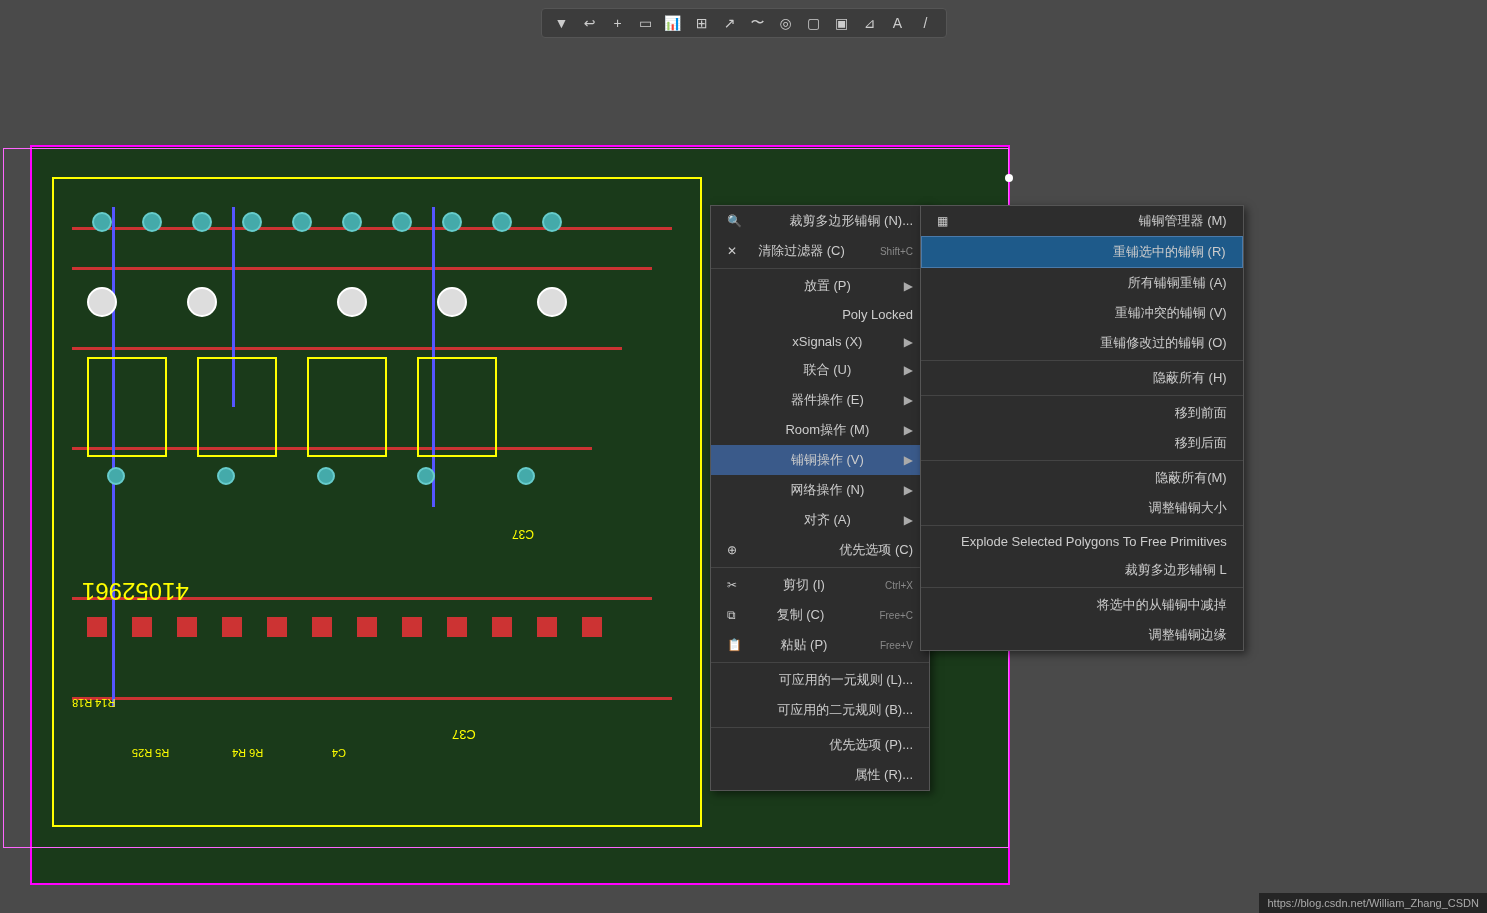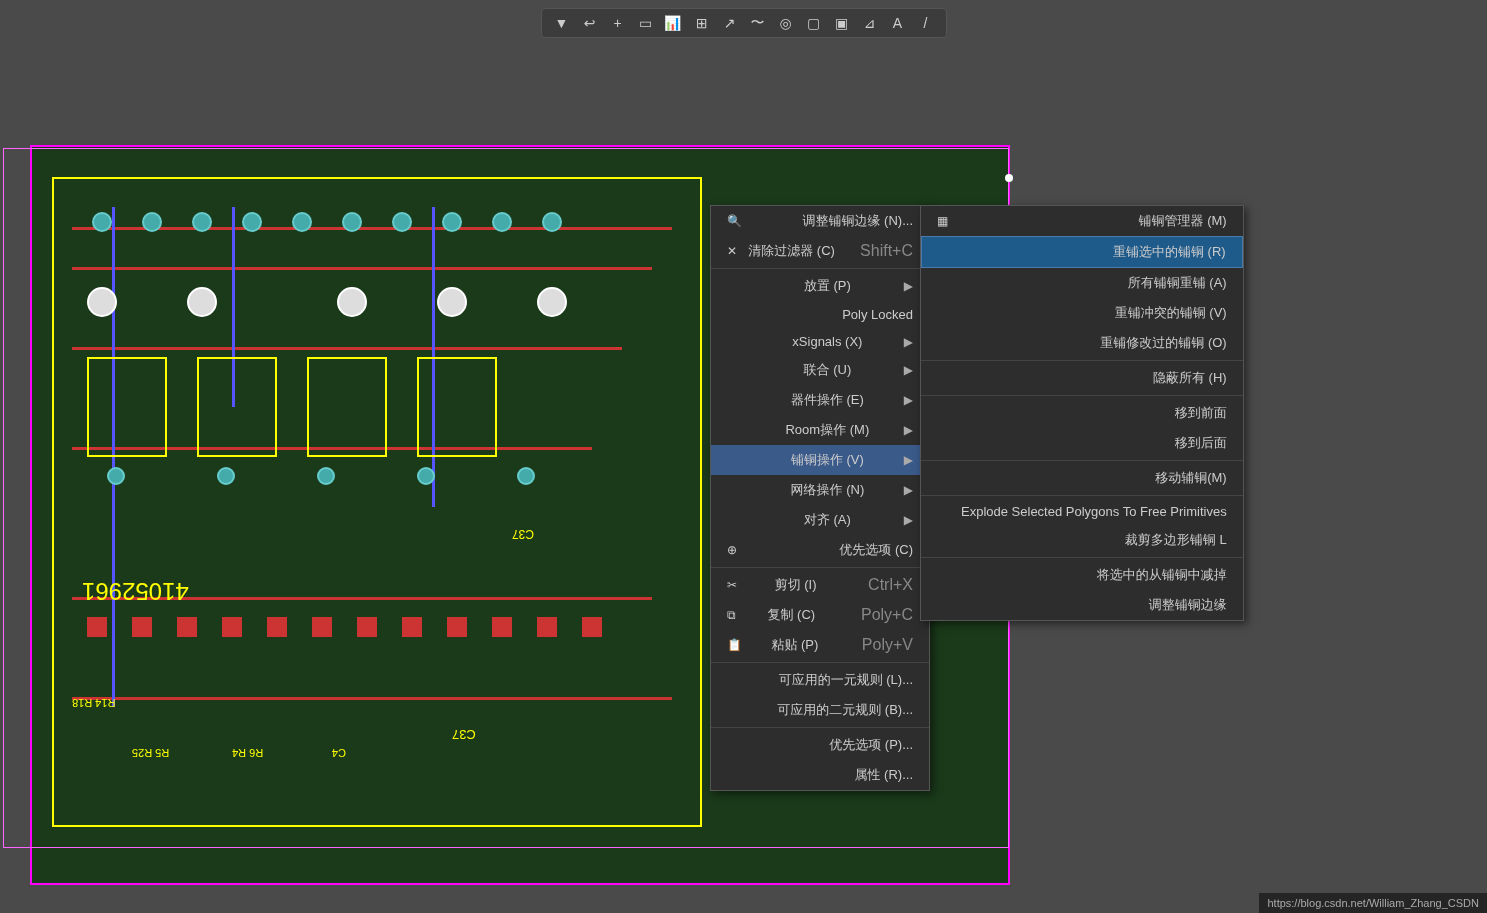--- a/index.html
+++ b/index.html
@@ -130,21 +130,21 @@
     }
 
     .menu-separator {
       height: 1px;
       background: #444;
       margin: 2px 0;
     }
 
     .menu-item .shortcut {
       color: #888;
-      font-size: 16px;
+      font-size: 10px;
       margin-left: 20px;
     }
 
     .menu-item .arrow {
       color: #aaa;
       font-size: 12px;
     }
 
     
     #submenu {
@@ -315,21 +315,21 @@
   </div>
 
   <div id="one-circle">
     <span>1</span>
   </div>
 
   <div id="context-menu">
 
     <div class="menu-item">
       <span style="margin-right:6px;font-size:12px;">🔍</span>
-      <span>调整铺铜边缘 (N)...</span>
+      <span>裁剪多边形铺铜 (N)...</span>
     </div>
 
     <div class="menu-item">
       <span style="margin-right:6px;font-size:12px;">✕</span>
       <span>清除过滤器 (C)</span>
       <span class="shortcut">Shift+C</span>
     </div>
     <div class="menu-separator"></div>
 
     <div class="menu-item">
@@ -393,27 +393,27 @@
 
     <div class="menu-item">
       <span style="margin-right:6px;font-size:12px;">✂</span>
       <span>剪切 (I)</span>
       <span class="shortcut">Ctrl+X</span>
     </div>
 
     <div class="menu-item">
       <span style="margin-right:6px;font-size:12px;">⧉</span>
       <span>复制 (C)</span>
-      <span class="shortcut">Poly+C</span>
+      <span class="shortcut">Free+C</span>
     </div>
 
     <div class="menu-item">
       <span style="margin-right:6px;font-size:12px;">📋</span>
       <span>粘贴 (P)</span>
-      <span class="shortcut">Poly+V</span>
+      <span class="shortcut">Free+V</span>
     </div>
     <div class="menu-separator"></div>
 
     <div class="menu-item">
       <span style="margin-right:24px;"></span>
       <span>可应用的一元规则 (L)...</span>
     </div>
 
     <div class="menu-item">
       <span style="margin-right:24px;"></span>
@@ -473,23 +473,27 @@
     </div>
 
     <div class="menu-item">
       <span style="margin-right:24px;"></span>
       <span>移到后面</span>
     </div>
     <div class="menu-separator"></div>
 
     <div class="menu-item">
       <span style="margin-right:24px;"></span>
-      <span>移动辅铜(M)</span>
-    </div>
-
+      <span>隐蔽所有(M)</span>
+    </div>
+
+    <div class="menu-item">
+      <span style="margin-right:24px;"></span>
+      <span>调整铺铜大小</span>
+    </div>
     <div class="menu-separator"></div>
 
     <div class="menu-item">
       <span style="margin-right:24px;"></span>
       <span>Explode Selected Polygons To Free Primitives</span>
     </div>
 
     <div class="menu-item">
       <span style="margin-right:24px;"></span>
       <span>裁剪多边形铺铜 L</span>

